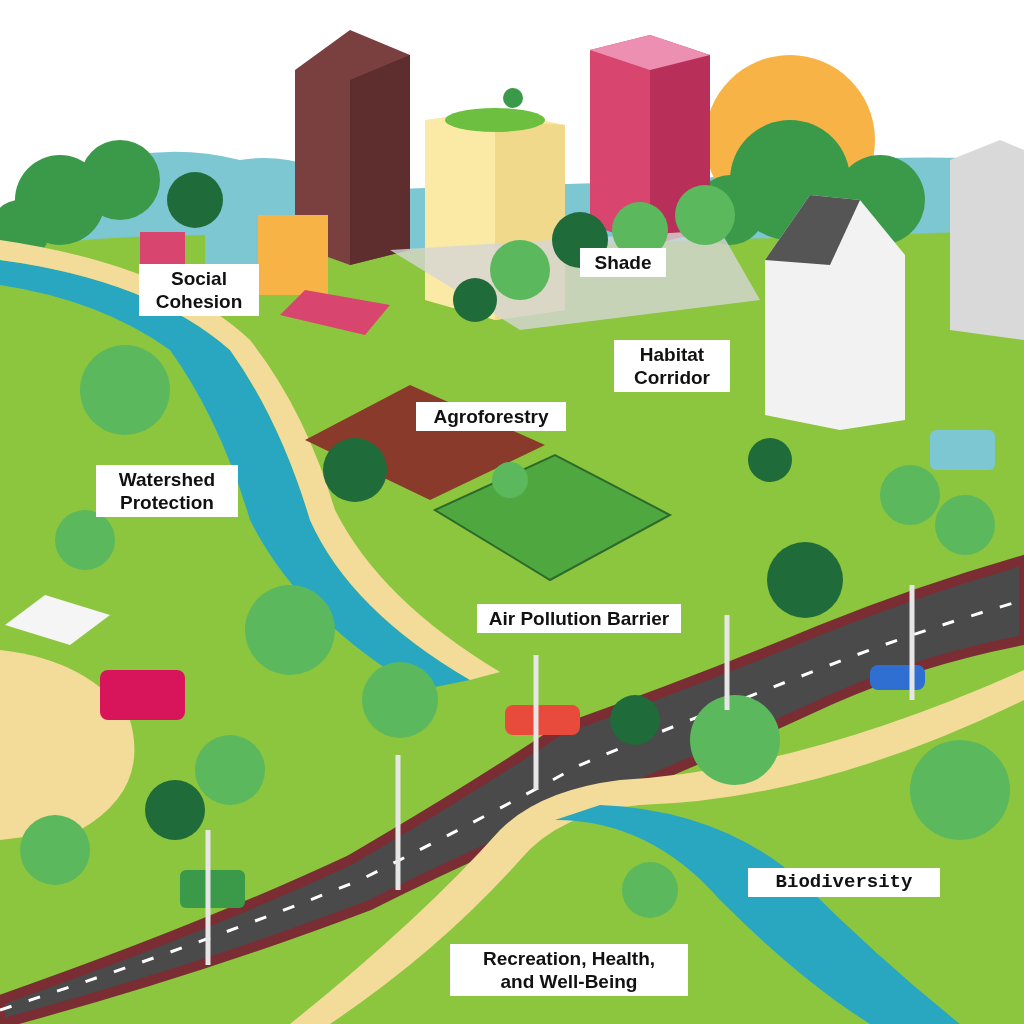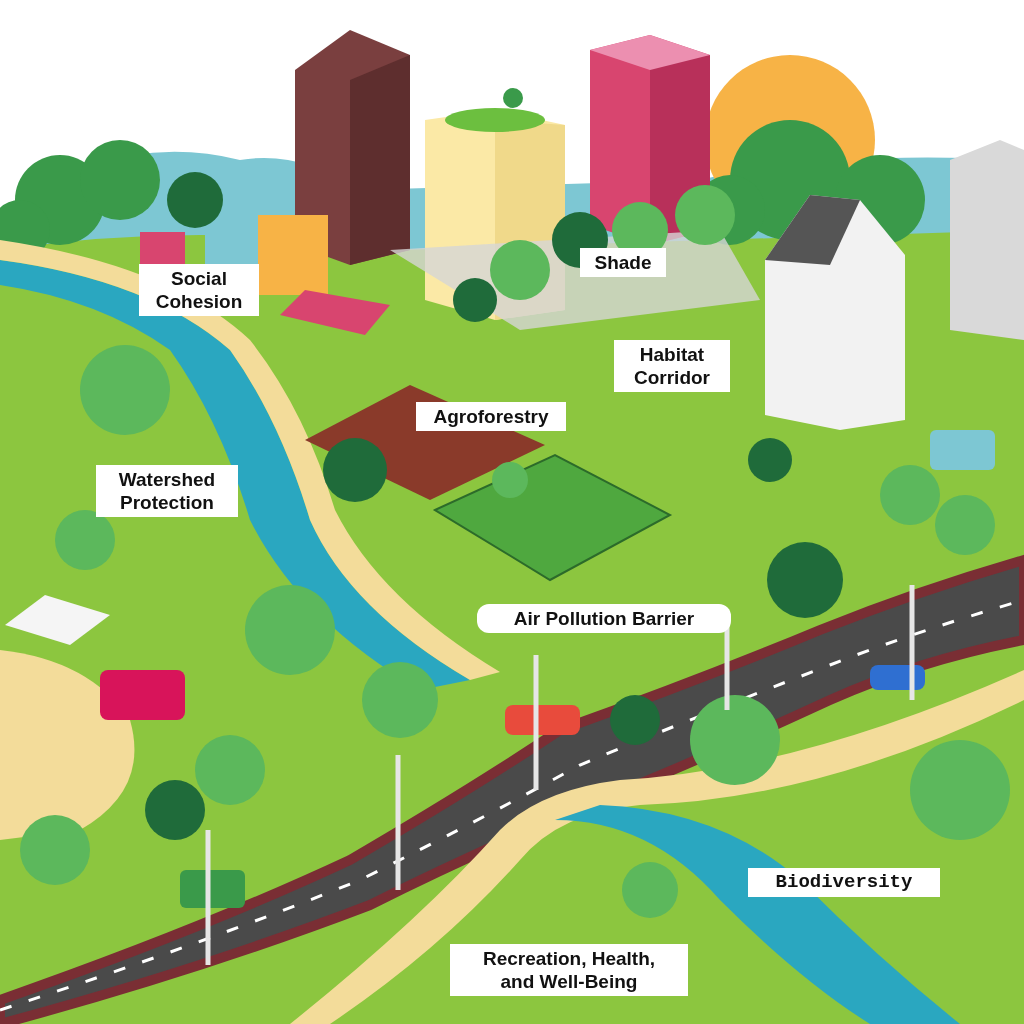--- a/index.html
+++ b/index.html
@@ -130,21 +130,21 @@
   <div>Habitat</div>
   <div>Corridor</div>
 </div>
 <div class="label" style="left:416px;top:402px;width:150px;">
   <span>Agroforestry</span>
 </div>
 <div class="label" style="left:96px;top:465px;width:142px;">
   <div>Watershed</div>
   <div>Protection</div>
 </div>
-<div class="label" style="left:477px;top:604px;width:254px;border-radius:12px;">
+<div class="label" style="left:477px;top:604px;width:204px;">
   <span>Air Pollution Barrier</span>
 </div>
 <div class="label" style="left:748px;top:868px;width:192px;font-family:Liberation Mono, monospace;">
   <span>Biodiversity</span>
 </div>
 <div class="label" style="left:450px;top:944px;width:238px;">
   <div>Recreation, Health,</div>
   <div>and Well-Being</div>
 </div>
 </div>

